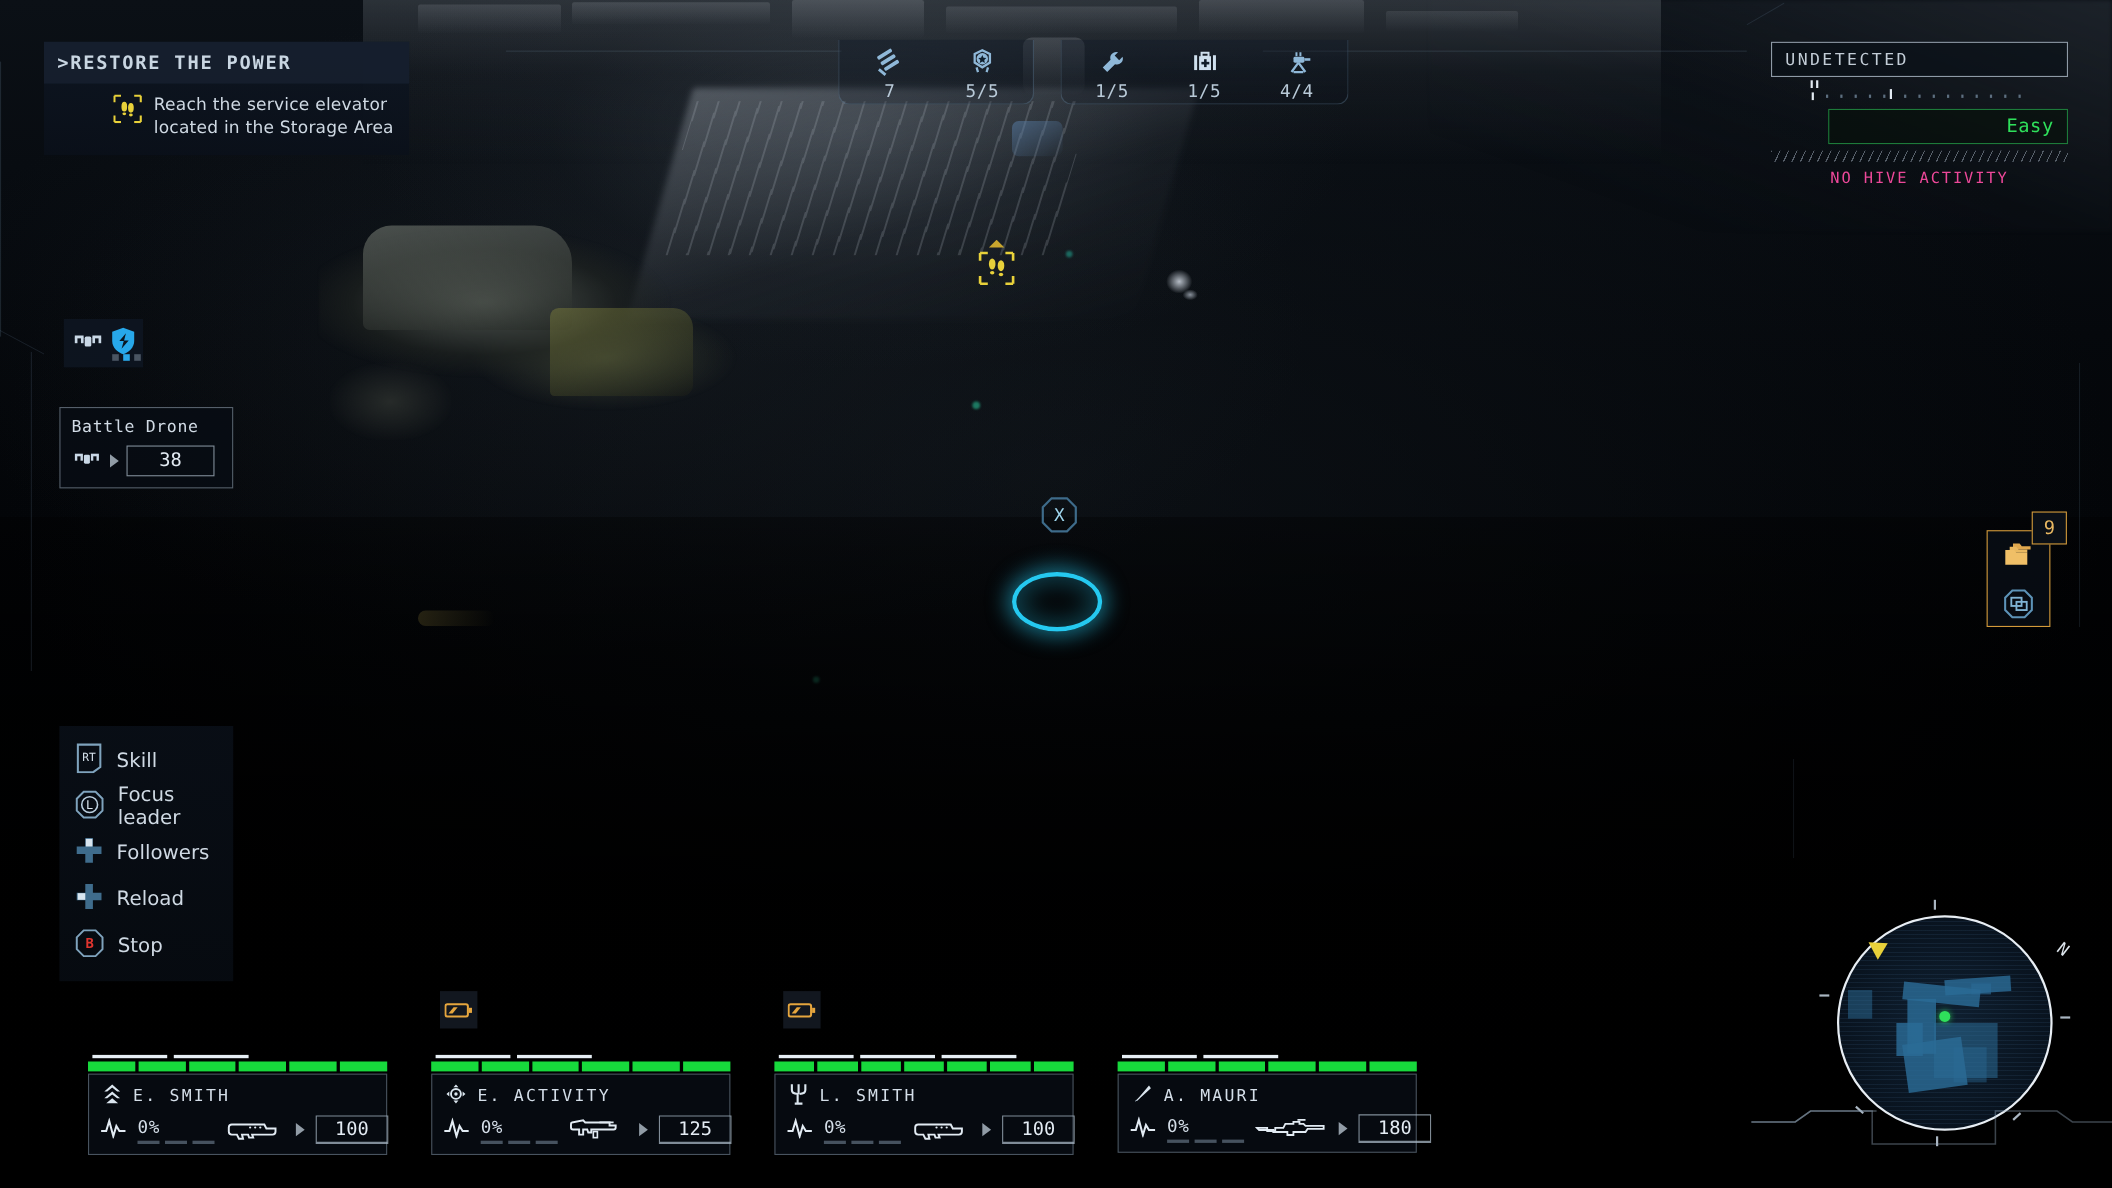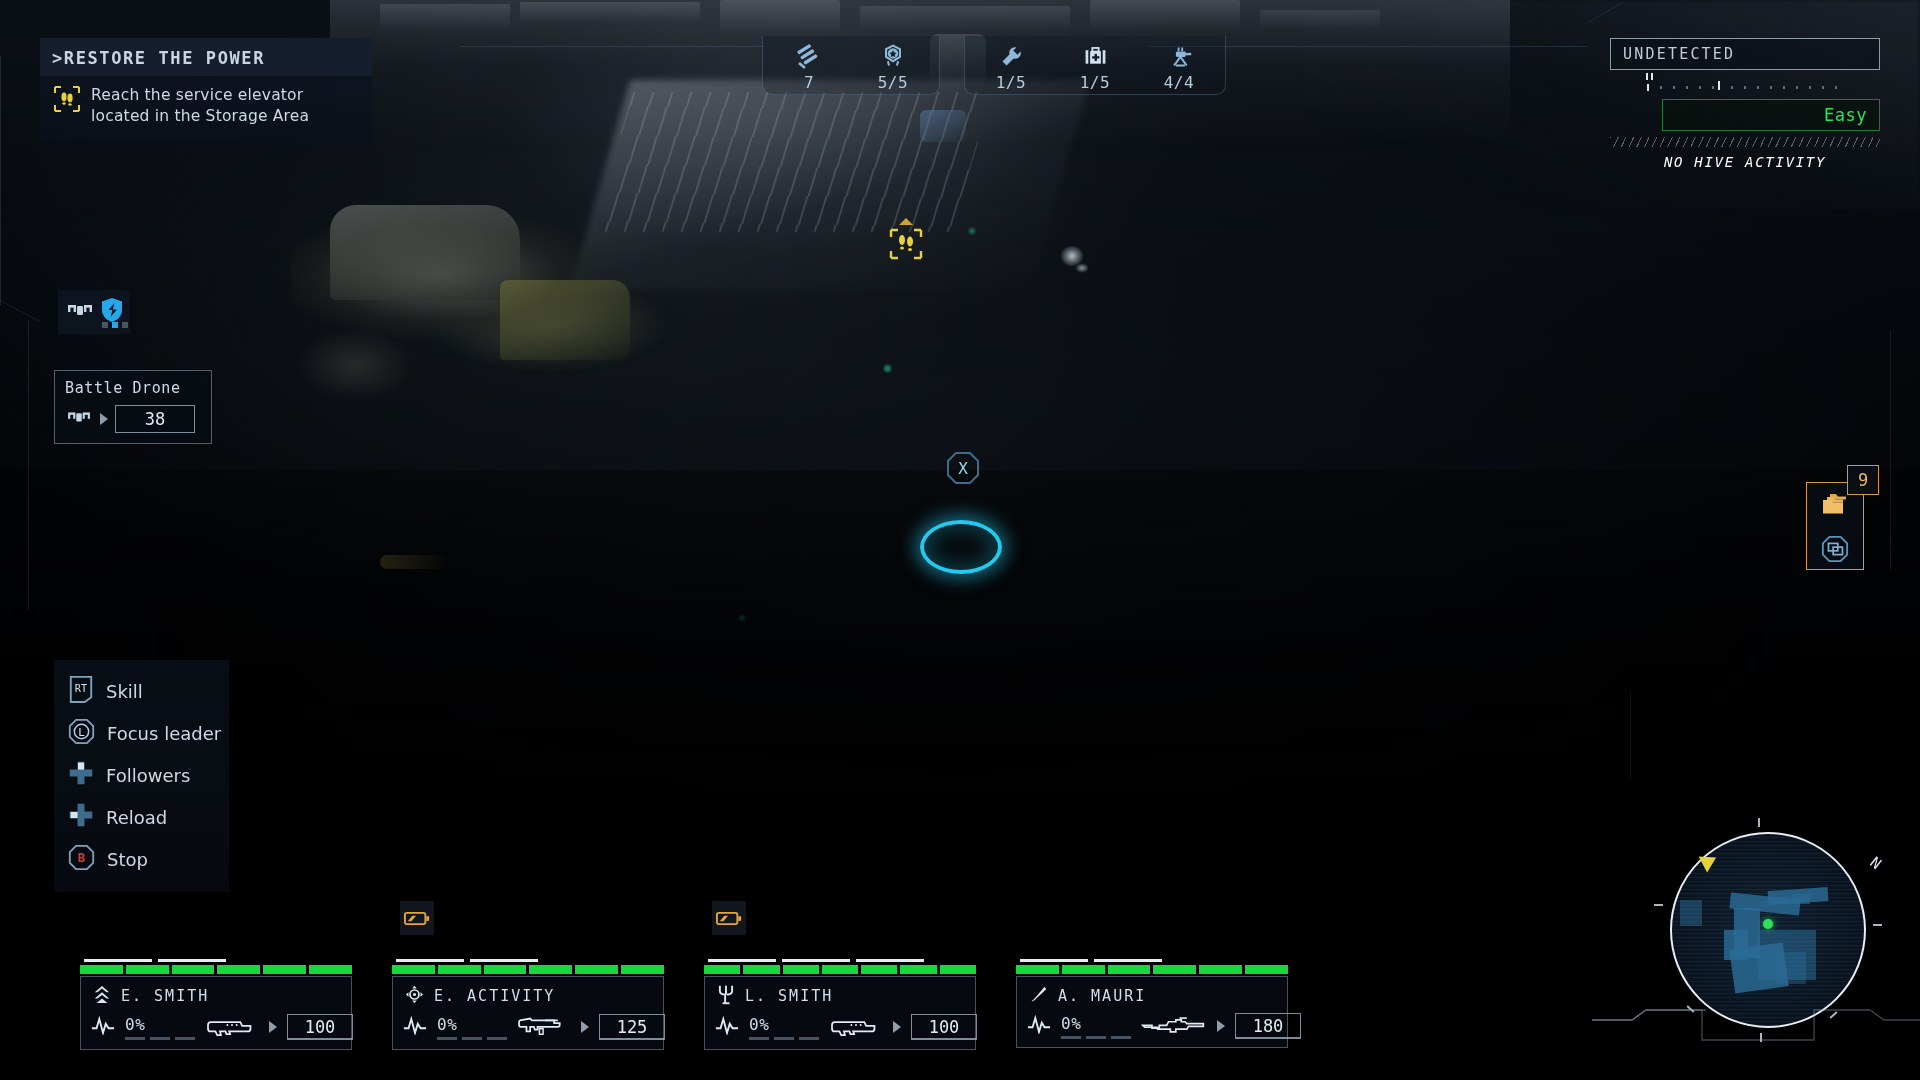--- a/index.html
+++ b/index.html
@@ -68,21 +68,21 @@
   
   #objective-panel {
     position:absolute; left:40px; top:38px; width:332px;
     background:linear-gradient(180deg, rgba(14,22,34,0.92), rgba(10,16,26,0.86));
   }
   #objective-title {
     font-size:17px; letter-spacing:1.6px; color:#c9d6e2; font-weight:bold;
     padding:10px 14px 8px 12px;
     background:rgba(24,34,50,0.75);
   }
-  .obj-row { display:flex; gap:11px; padding:9px 14px 14px 14px; align-items:flex-start; }
+  .obj-row { display:flex; gap:11px; padding:9px 14px 14px 14px; align-items:flex-start;justify-content:flex-end; }
   .obj-icon { width:26px; height:26px; flex:0 0 26px; margin-top:1px; }
   .obj-text { font-size:15.5px; line-height:21px; color:#cfd9e3; letter-spacing:0.2px;
               font-family:"DejaVu Sans", sans-serif; }
 
   
   #top-counters { position:absolute; left:762px; top:36px; display:flex; gap:24px; }
   .counter-group {
     display:flex; gap:0; padding:5px 4px 2px 4px;
     border:1px solid rgba(118,152,182,0.30); border-top:none;
     border-radius:0 0 10px 10px;
@@ -103,21 +103,21 @@
   .tick.bright { background:#e2eaf2; }
   #difficulty-box {
     margin-top:4px; margin-left:52px; border:1px solid #1d7a3a;
     background:rgba(6,16,10,0.6); padding:5px 12px;
     text-align:right; font-size:17px; color:#2fe05b; letter-spacing:0.5px;
   }
   #hatch {
     margin-top:6px; height:10px;
     background:repeating-linear-gradient(115deg, rgba(150,162,176,0.55) 0 1px, rgba(0,0,0,0) 1px 7px);
   }
-  #hive-text { margin-top:7px; text-align:center; font-size:14px; letter-spacing:1.7px; color:#ffffff;font-style:italic; }
+  #hive-text { margin-top:7px; text-align:center; font-size:14px; letter-spacing:1.7px; color:#ec4899; }
 
   
   #drone-badge {
     position:absolute; left:58px; top:290px; width:72px; height:44px;
     background:rgba(14,22,34,0.85); display:flex; align-items:center; gap:6px; padding:0 7px;
   }
   .drone-dots { position:absolute; left:44px; bottom:6px; display:flex; gap:4px; }
   .ddot { width:6px; height:6px; background:#4a5562; }
   .ddot.on { background:#2aa8e8; }
   #drone-card {
@@ -127,21 +127,21 @@
   }
   #drone-name { font-size:15px; color:#d2dce6; letter-spacing:0.6px; margin-bottom:8px; }
   .drone-row { display:flex; align-items:center; gap:7px; }
   .drone-val-box {
     border:1px solid rgba(170,184,198,0.75); width:80px; text-align:center;
     font-size:17px; padding:3px 0; color:#e2eaf2;
   }
 
   
   #hints {
-    position:absolute; left:54px; top:660px; width:175px;
+    position:absolute; left:54px; top:660px; width:158px;
     background:linear-gradient(180deg, rgba(10,16,25,0.84), rgba(8,13,20,0.80));
     padding:10px 0 12px 0;
   }
   .hint { display:flex; align-items:center; gap:12px; height:42px; padding-left:14px; }
   .hint-label { font-size:18px; color:#cfd9e3; font-family:"DejaVu Sans", sans-serif; }
 
   
   #inv-widget { position:absolute; right:56px; top:482px; width:58px; height:88px;
                 border:1px solid #d39a3a; background:rgba(10,16,24,0.70); }
   #inv-count {

